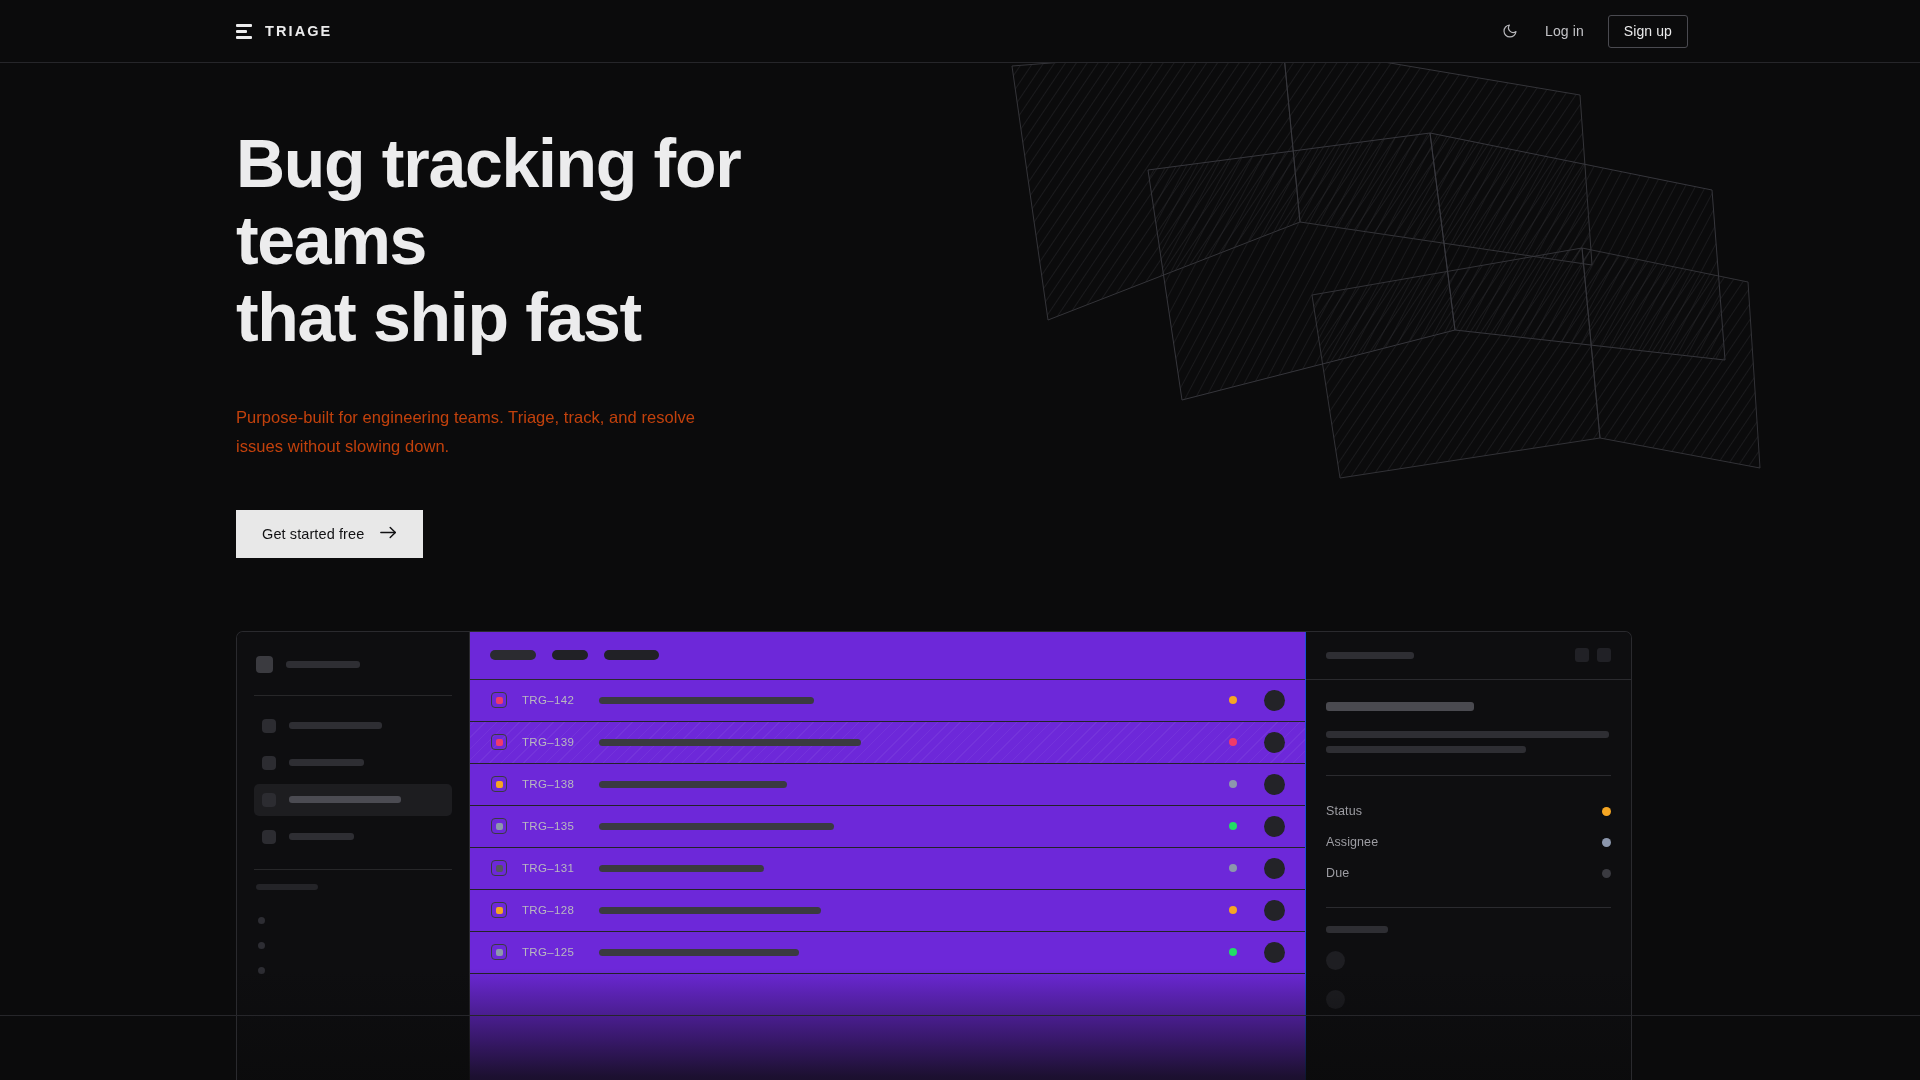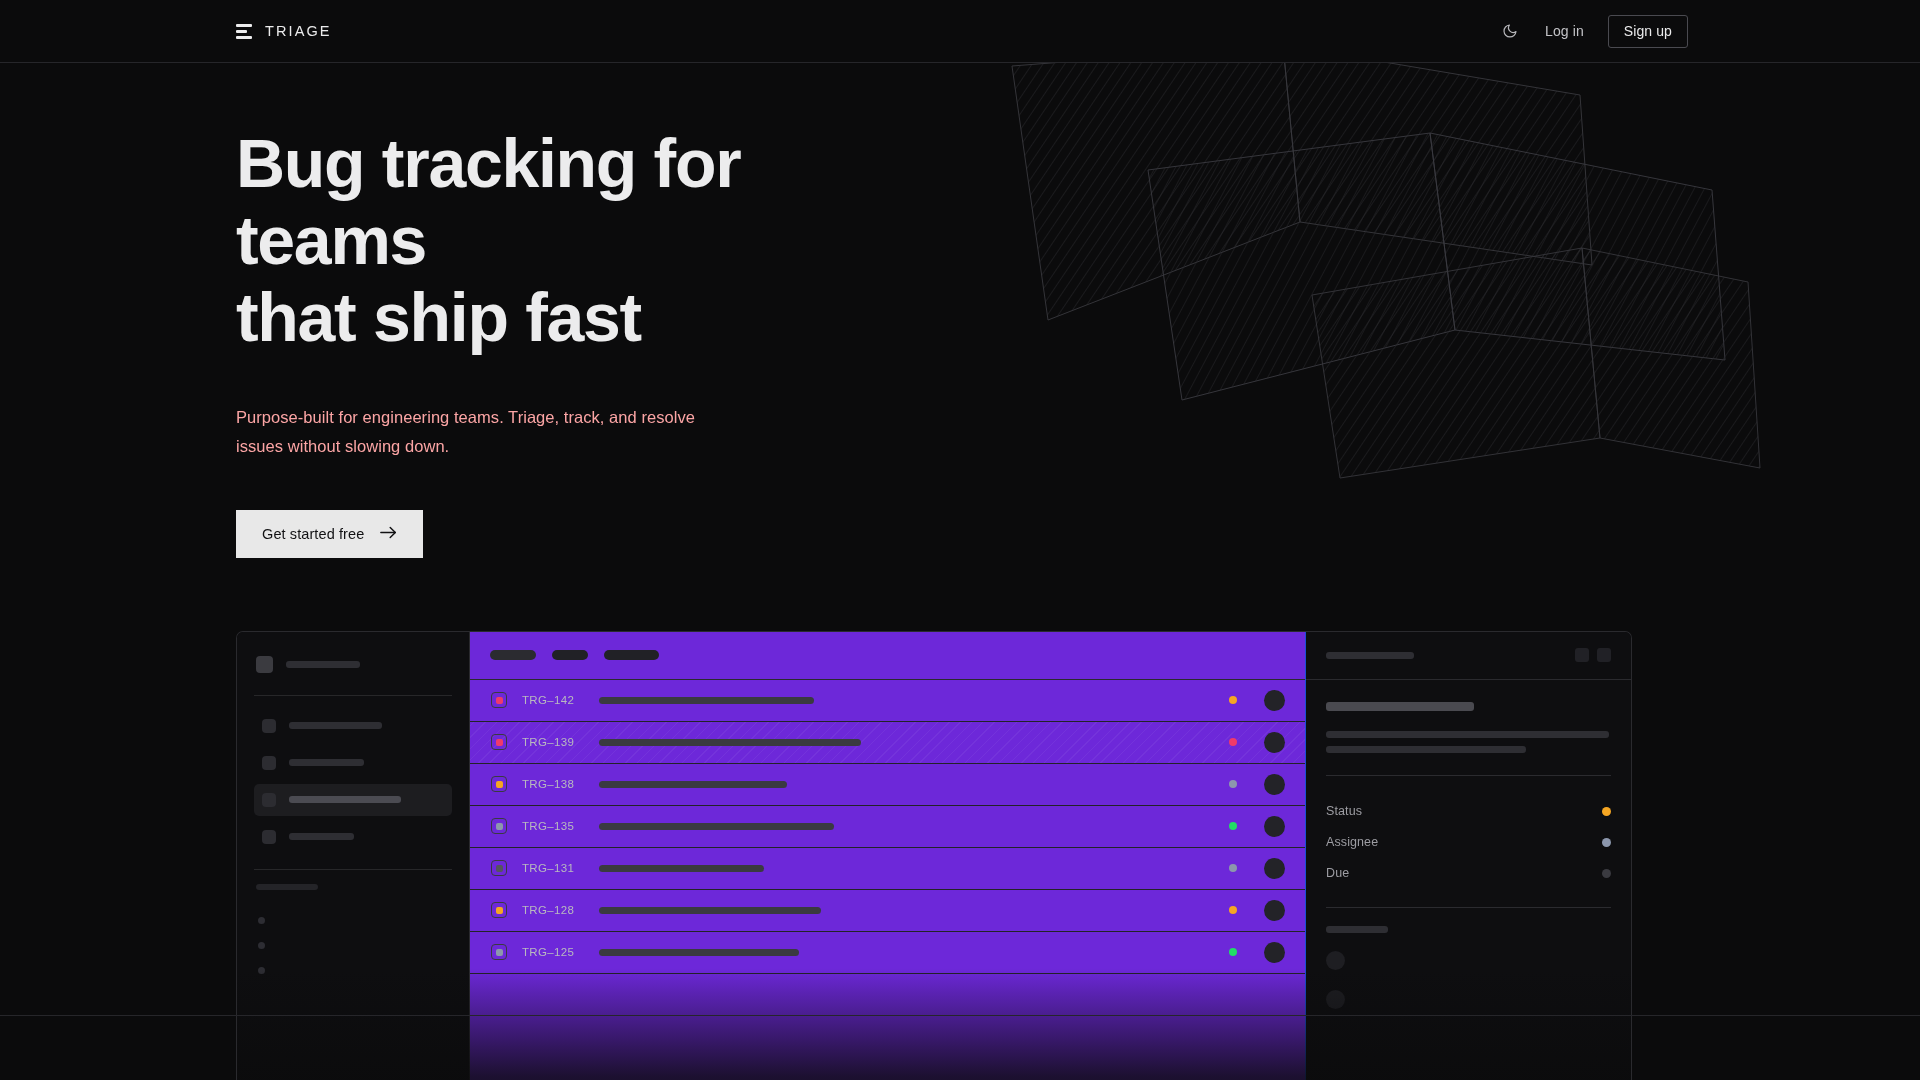--- a/index.html
+++ b/index.html
@@ -59,21 +59,21 @@
     display: block;
     height: 3px;
     background: #ededee;
     border-radius: 1px;
   }
   .brand-mark i:nth-child(1) { width: 16px; }
   .brand-mark i:nth-child(2) { width: 11px; }
   .brand-mark i:nth-child(3) { width: 16px; }
   .brand-name {
     font-size: 14.5px;
-    font-weight: 400;
+    font-weight: 700;
     letter-spacing: 2.1px;
     color: #ebebec;
   }
 
   .nav-right {
     display: flex;
     align-items: center;
     gap: 24px;
   }
   .theme-toggle {
@@ -111,21 +111,21 @@
     line-height: 1.13;
     font-weight: 700;
     color: #ececed;
     letter-spacing: -1.3px;
     max-width: 680px;
   }
   .hero-sub {
     margin-top: 48px;
     font-size: 16.5px;
     line-height: 1.72;
-    color: #fca5a5;
+    color: #c2410c;
     max-width: 470px;
     letter-spacing: 0.05px;
   }
   .hero-cta {
     margin-top: 50px;
     display: inline-flex;
     align-items: center;
     gap: 16px;
     background: #e8e8e8;
     color: #121214;

